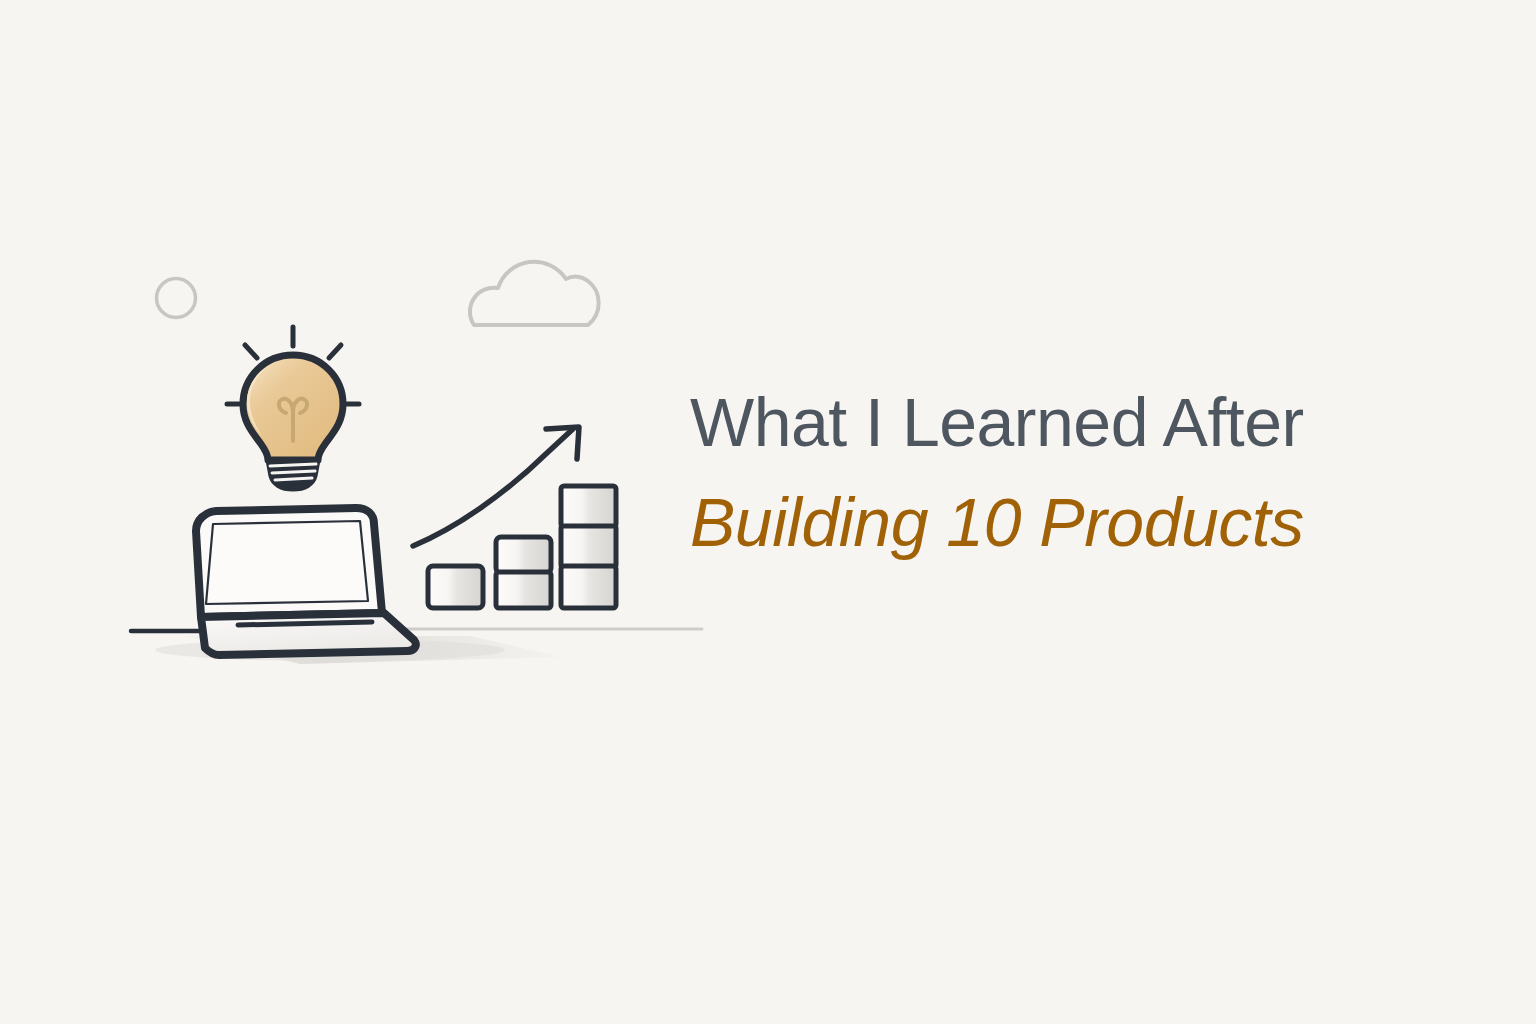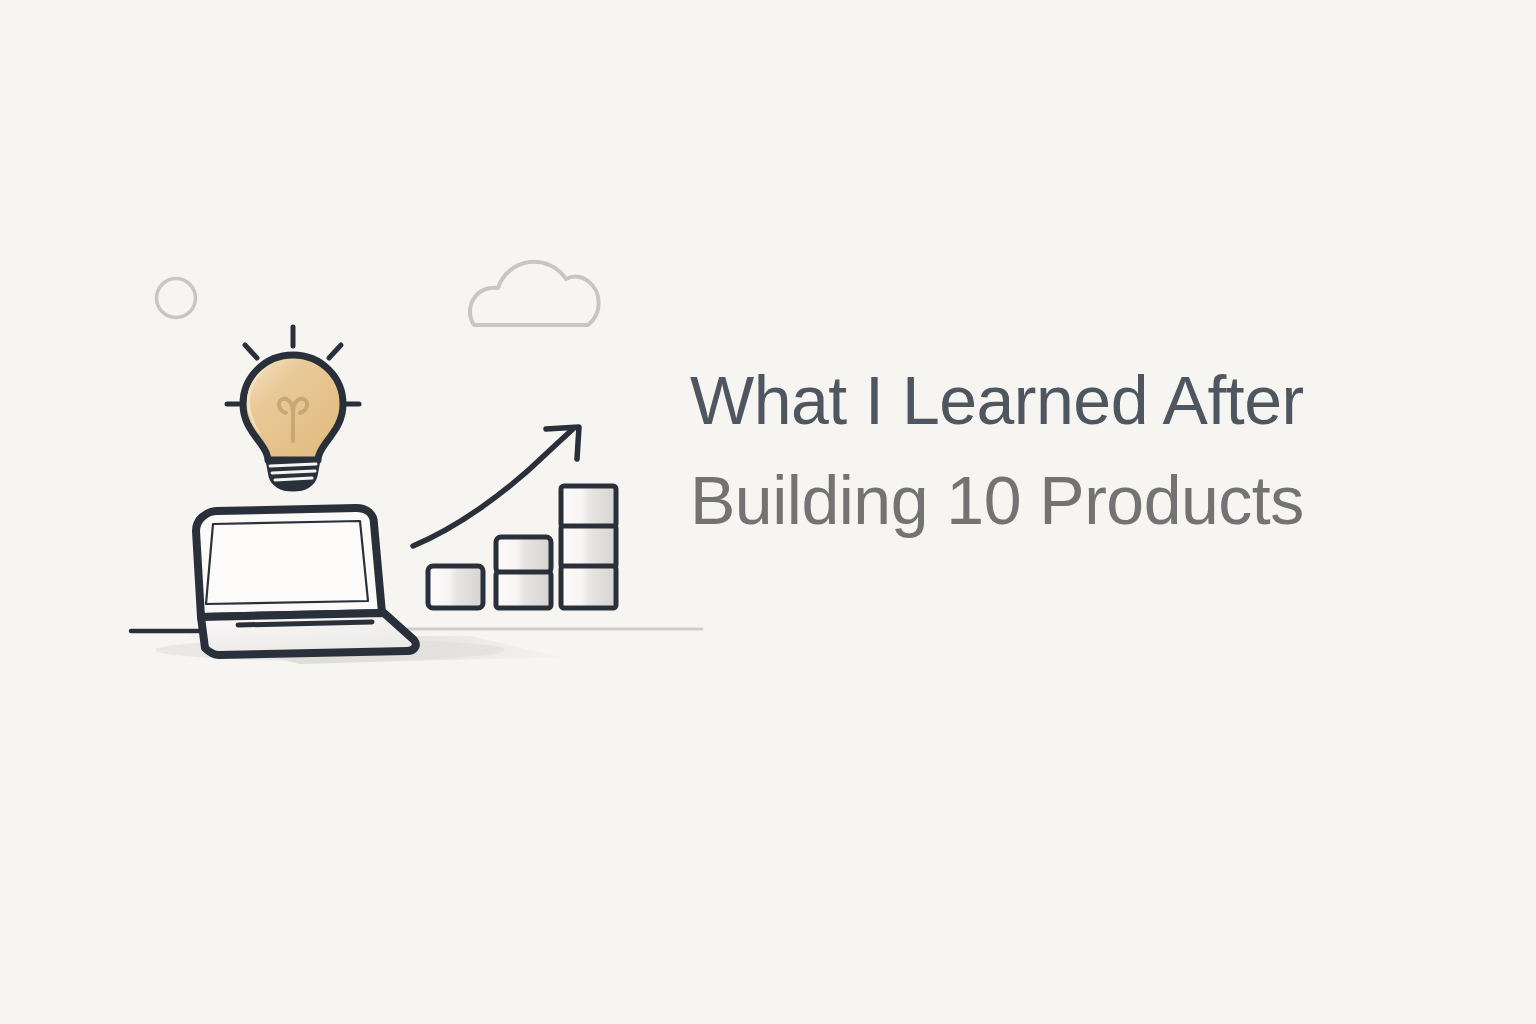--- a/index.html
+++ b/index.html
@@ -20,38 +20,39 @@
   #illustration {
     position: absolute;
     left: 0;
     top: 0;
     width: 1536px;
     height: 1024px;
   }
   #title-block {
     position: absolute;
     left: 690px;
-    top: 350px;
+    top: 372px;
     width: 680px;
   }
   .title-line {
     font-family: "Liberation Sans", sans-serif;
     font-weight: 400;
     letter-spacing: -0.5px;
     white-space: nowrap;
   }
   #title-line-1 {
     font-size: 68px;
     line-height: 100px;
     color: #4E565F;
   }
   #title-line-2 {
     font-size: 68px;
     line-height: 100px;
-    color: #737373;
+    color: #a16207;
+    font-style: italic;
   }
 </style>
 </head>
 <body>
 
 <div id="canvas">
 
   <svg id="illustration" viewBox="0 0 1536 1024" xmlns="http://www.w3.org/2000/svg">
     <defs>
       <linearGradient id="blockGrad" x1="0" y1="0" x2="1" y2="0">

